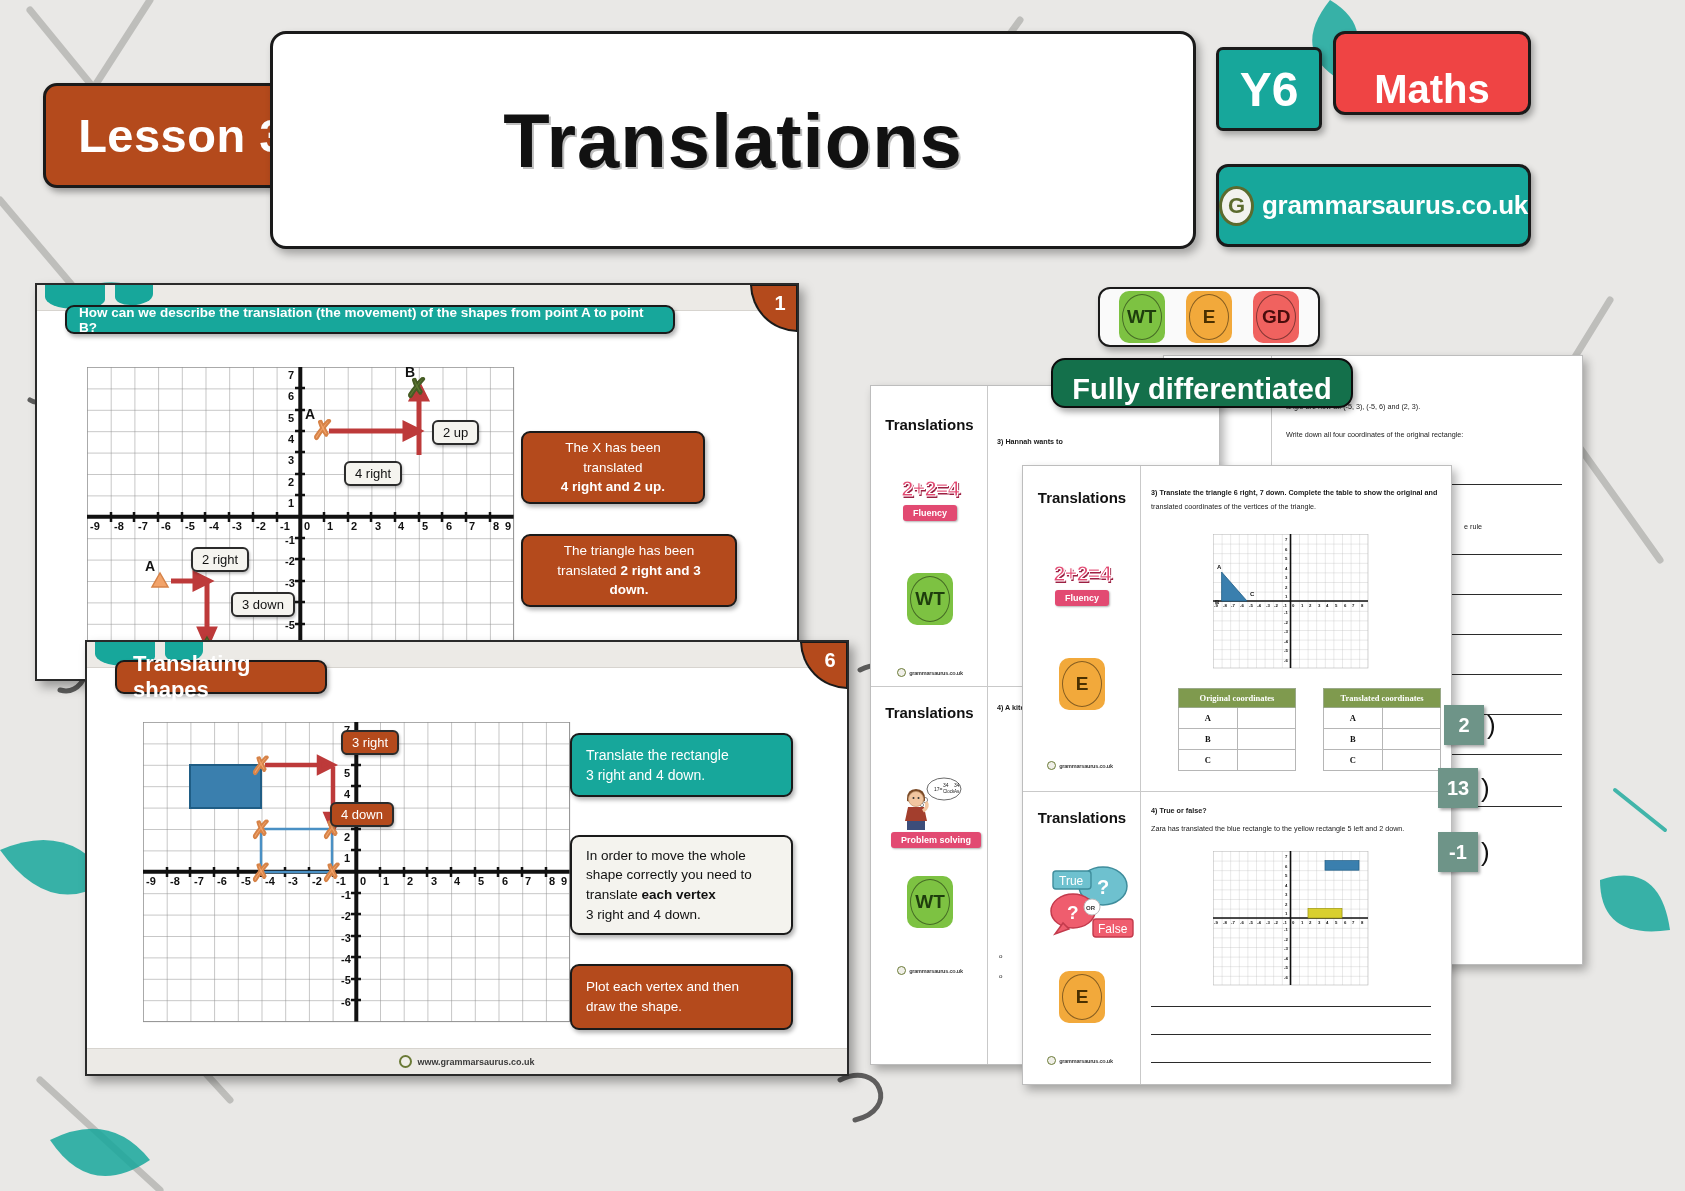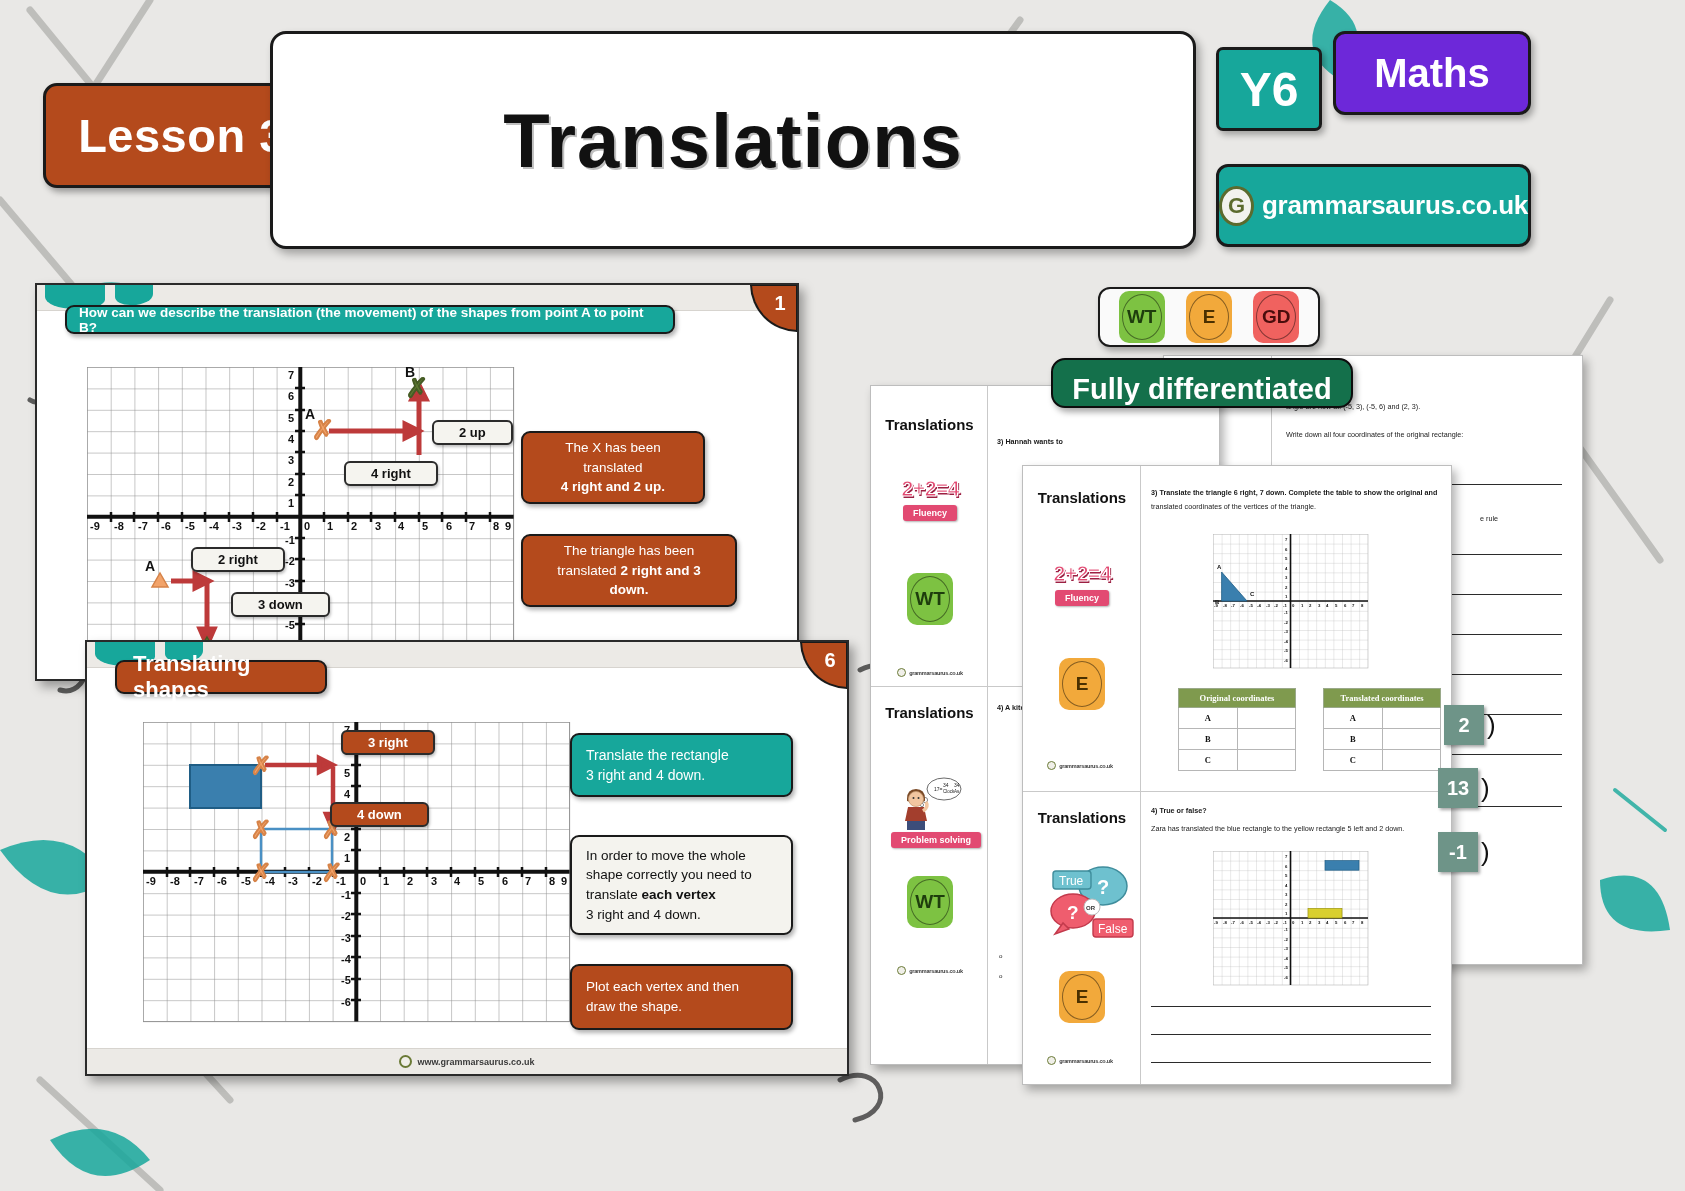--- a/index.html
+++ b/index.html
@@ -35,22 +35,22 @@
   .yr-badge {
     position:absolute; left:1216px; top:31px; width:106px; height:84px;
     background:#17a79b; border:3px solid #1a1a1a; border-radius:7px;
     display:flex; align-items:center; justify-content:center;
     color:#fff; font-size:48px; font-weight:bold;
     box-shadow:3px 4px 6px rgba(0,0,0,.3);
     margin-top:16px;
   }
   .subject-badge {
     position:absolute; left:1333px; top:31px; width:198px; height:84px;
-    background:#6d28d9; border:3px solid #1a1a1a; border-radius:12px;
-    display:flex; align-items:center; justify-content:center;
+    background:#ef4444; border:3px solid #1a1a1a; border-radius:12px;
+    display:flex; align-items:flex-end; justify-content:center;
     color:#fff; font-size:40px; font-weight:bold;
     box-shadow:3px 4px 6px rgba(0,0,0,.3);
   }
   .brand-badge {
     position:absolute; left:1216px; top:164px; width:315px; height:83px;
     background:#17a79b; border:3px solid #1a1a1a; border-radius:12px;
     display:flex; align-items:center; justify-content:center; gap:8px;
     box-shadow:3px 4px 6px rgba(0,0,0,.3);
   }
   .brand-badge .logo { width:40px; height:40px; border-radius:50%; background:#f2f2ee;
@@ -92,21 +92,21 @@
   .callout { position:absolute; border:2px solid #1a1a1a; border-radius:9px;
     display:flex; flex-direction:column; align-items:center; justify-content:center;
     text-align:center; padding:10px 14px; box-shadow:2px 3px 4px rgba(0,0,0,.3); line-height:1.45; }
   .callout.brown { background:#b44a1c; color:#fff; }
   .callout.teal  { background:#17a79b; color:#fff; }
   .callout.paper { background:#f4f3ee; color:#111; align-items:flex-start; text-align:left; }
   .callout .b { font-weight:bold; }
 
   .tag {
     position:absolute; background:#f5f4ef; border:2px solid #2b2b2b; border-radius:6px;
-    font-size:13px; font-weight:bold; color:#111; padding:3px 25px;
+    font-size:13px; font-weight:normal; color:#111; padding:3px 9px;
     box-shadow:1px 2px 3px rgba(0,0,0,.25); white-space:nowrap; z-index:6;
   }
   .tag.brownfill { background:#b44a1c; color:#fff; }
 
   
   .sheet { position:absolute; background:#fff; border:1px solid #bdbdbd;
     box-shadow:4px 5px 9px rgba(0,0,0,.3); overflow:hidden; }
   .sheet-title { font-size:15px; font-weight:bold; color:#111; text-align:center; }
   .sheet-colL { position:absolute; top:0; bottom:0; left:0; border-right:1px solid #c9c9c9; }
   .ws-logo { display:flex; align-items:center; gap:3px; justify-content:center; }
@@ -502,21 +502,21 @@
   <div class="small-txt" style="position:absolute; left:122px; top:16px; width:290px;">
     <span>t and seven up.</span>
   </div>
   <div class="small-txt" style="position:absolute; left:122px; top:46px; width:290px;">
     <span>angle are now at: (-5, 3), (-5, 6) and (2, 3).</span>
   </div>
   <div class="small-txt" style="position:absolute; left:122px; top:74px; width:290px;">
     <span>Write down all four coordinates of the original rectangle:</span>
   </div>
   <div class="wline" style="left:118px; top:128px; width:280px;"></div>
-  <div class="small-txt" style="position:absolute; left:300px; top:158px;margin-left:16px;">
+  <div class="small-txt" style="position:absolute; left:300px; top:166px;">
     <span>e rule</span>
   </div>
   <div class="wline" style="left:248px; top:198px; width:150px;"></div>
   <div class="wline" style="left:248px; top:238px; width:150px;"></div>
   <div class="wline" style="left:248px; top:278px; width:150px;"></div>
   <div class="wline" style="left:248px; top:318px; width:150px;"></div>
   <div class="wline" style="left:248px; top:358px; width:150px;"></div>
   <div class="wline" style="left:248px; top:398px; width:150px;"></div>
   <div class="wline" style="left:248px; top:450px; width:150px;"></div>
 </div>

